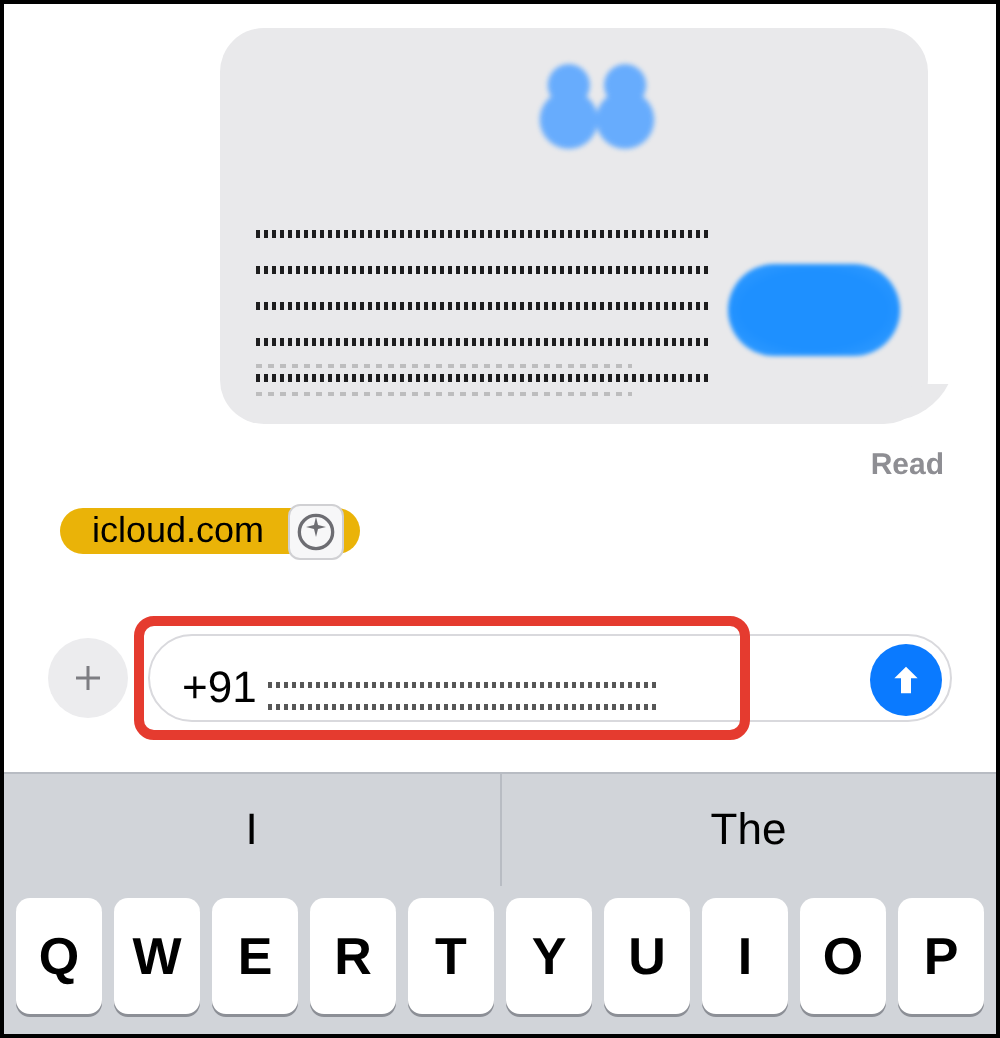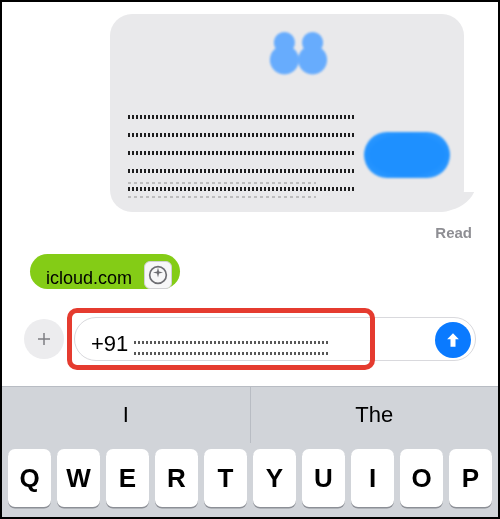--- a/index.html
+++ b/index.html
@@ -19,22 +19,22 @@
      repeating-linear-gradient(0deg,transparent 0 7px,#2b2b2b 7px 11px,transparent 11px 18px);
     -webkit-mask:repeating-linear-gradient(90deg,#000 0 2px,transparent 2px 4px);
             mask:repeating-linear-gradient(90deg,#000 0 2px,transparent 2px 4px);
     filter:contrast(140%);opacity:.9;}
   .redact-lines2{position:absolute;left:18px;top:156px;width:188px;height:34px;
     background:repeating-linear-gradient(0deg,transparent 0 6px,#9a9a9a 6px 8px,transparent 8px 14px);
     -webkit-mask:repeating-linear-gradient(90deg,#000 0 3px,transparent 3px 6px);
             mask:repeating-linear-gradient(90deg,#000 0 3px,transparent 3px 6px);
     opacity:.55;}
   .read{position:absolute;right:26px;top:222px;font-size:15px;font-weight:600;color:#8e8e93;}
-  .link{position:absolute;left:28px;top:252px;height:35px;display:flex;align-items:flex-end;gap:12px;
-    background:#84cc16;border-radius:19px;padding:0 8px 0 16px;}
+  .link{position:absolute;left:28px;top:252px;height:23px;display:flex;align-items:center;gap:12px;
+    background:#eab308;border-radius:19px;padding:0 8px 0 16px;}
   .link span{font-size:18px;color:#000;}
   .link .compass{width:28px;height:28px;border-radius:6px;background:#f7f7f8;border:1px solid #d0d0d3;display:flex;align-items:center;justify-content:center;}
   .link .compass svg{width:20px;height:20px;}
   .composer{position:absolute;left:22px;right:22px;top:304px;height:66px;display:flex;align-items:center;gap:10px;}
   .plus{width:40px;height:40px;border-radius:20px;background:#ececee;display:flex;align-items:center;justify-content:center;}
   .plus svg{width:18px;height:18px;}
   .inputwrap{position:relative;flex:1;height:44px;border:1px solid #d9d9dd;border-radius:22px;display:flex;align-items:center;padding:12px 46px 0 16px;background:#fff;}
   .redbox{position:absolute;left:-8px;right:100px;top:-10px;bottom:-10px;border:5px solid #e53b2f;border-radius:10px;pointer-events:none;}
   .inputwrap .val{font-size:22px;color:#000;white-space:nowrap;}
   .smudge{display:inline-block;width:194px;height:26px;margin-left:6px;vertical-align:middle;

